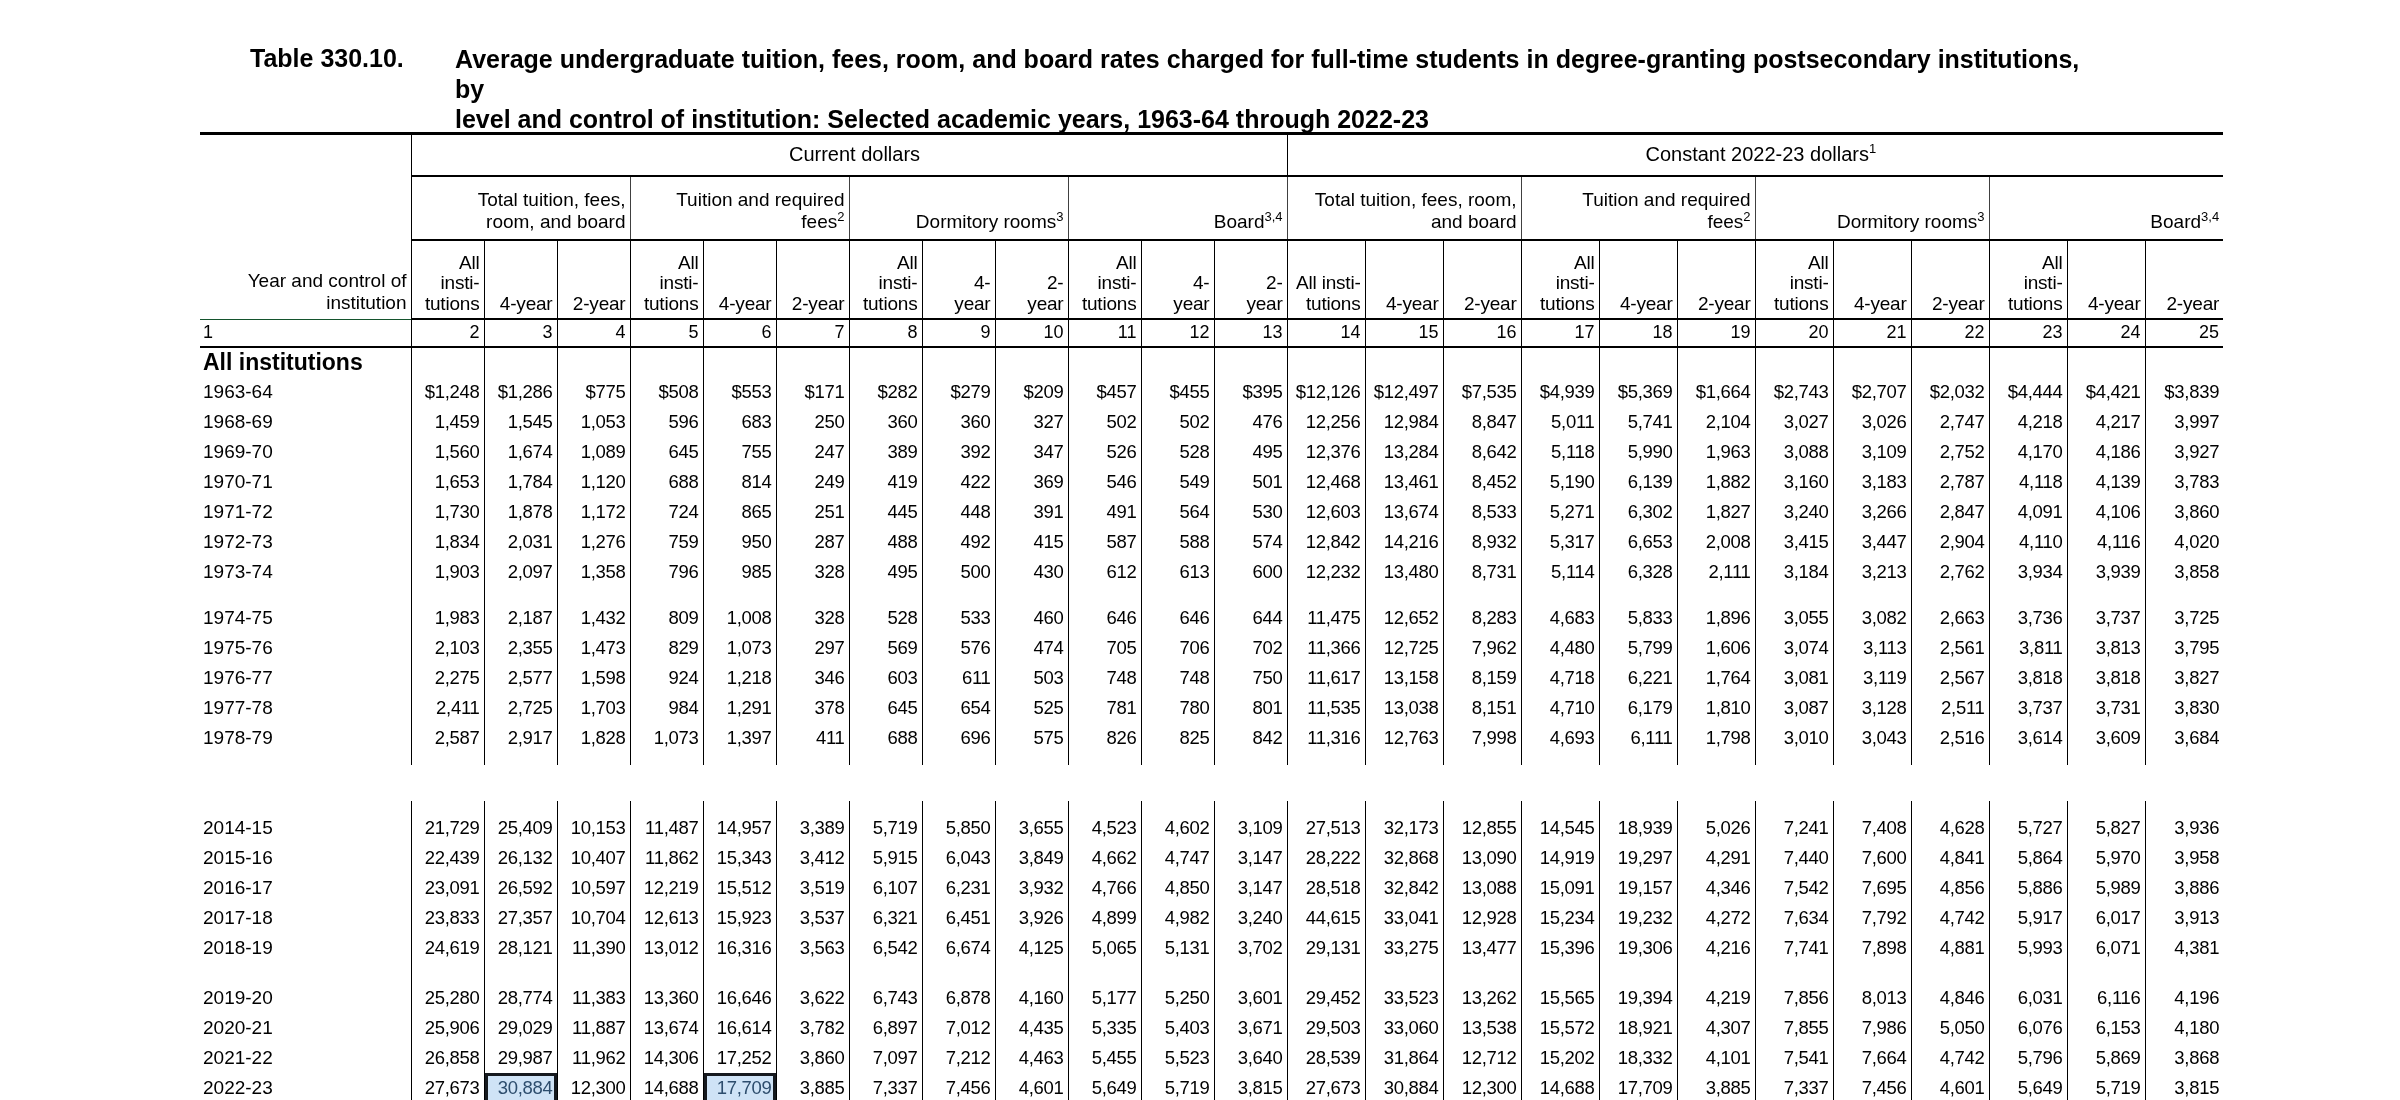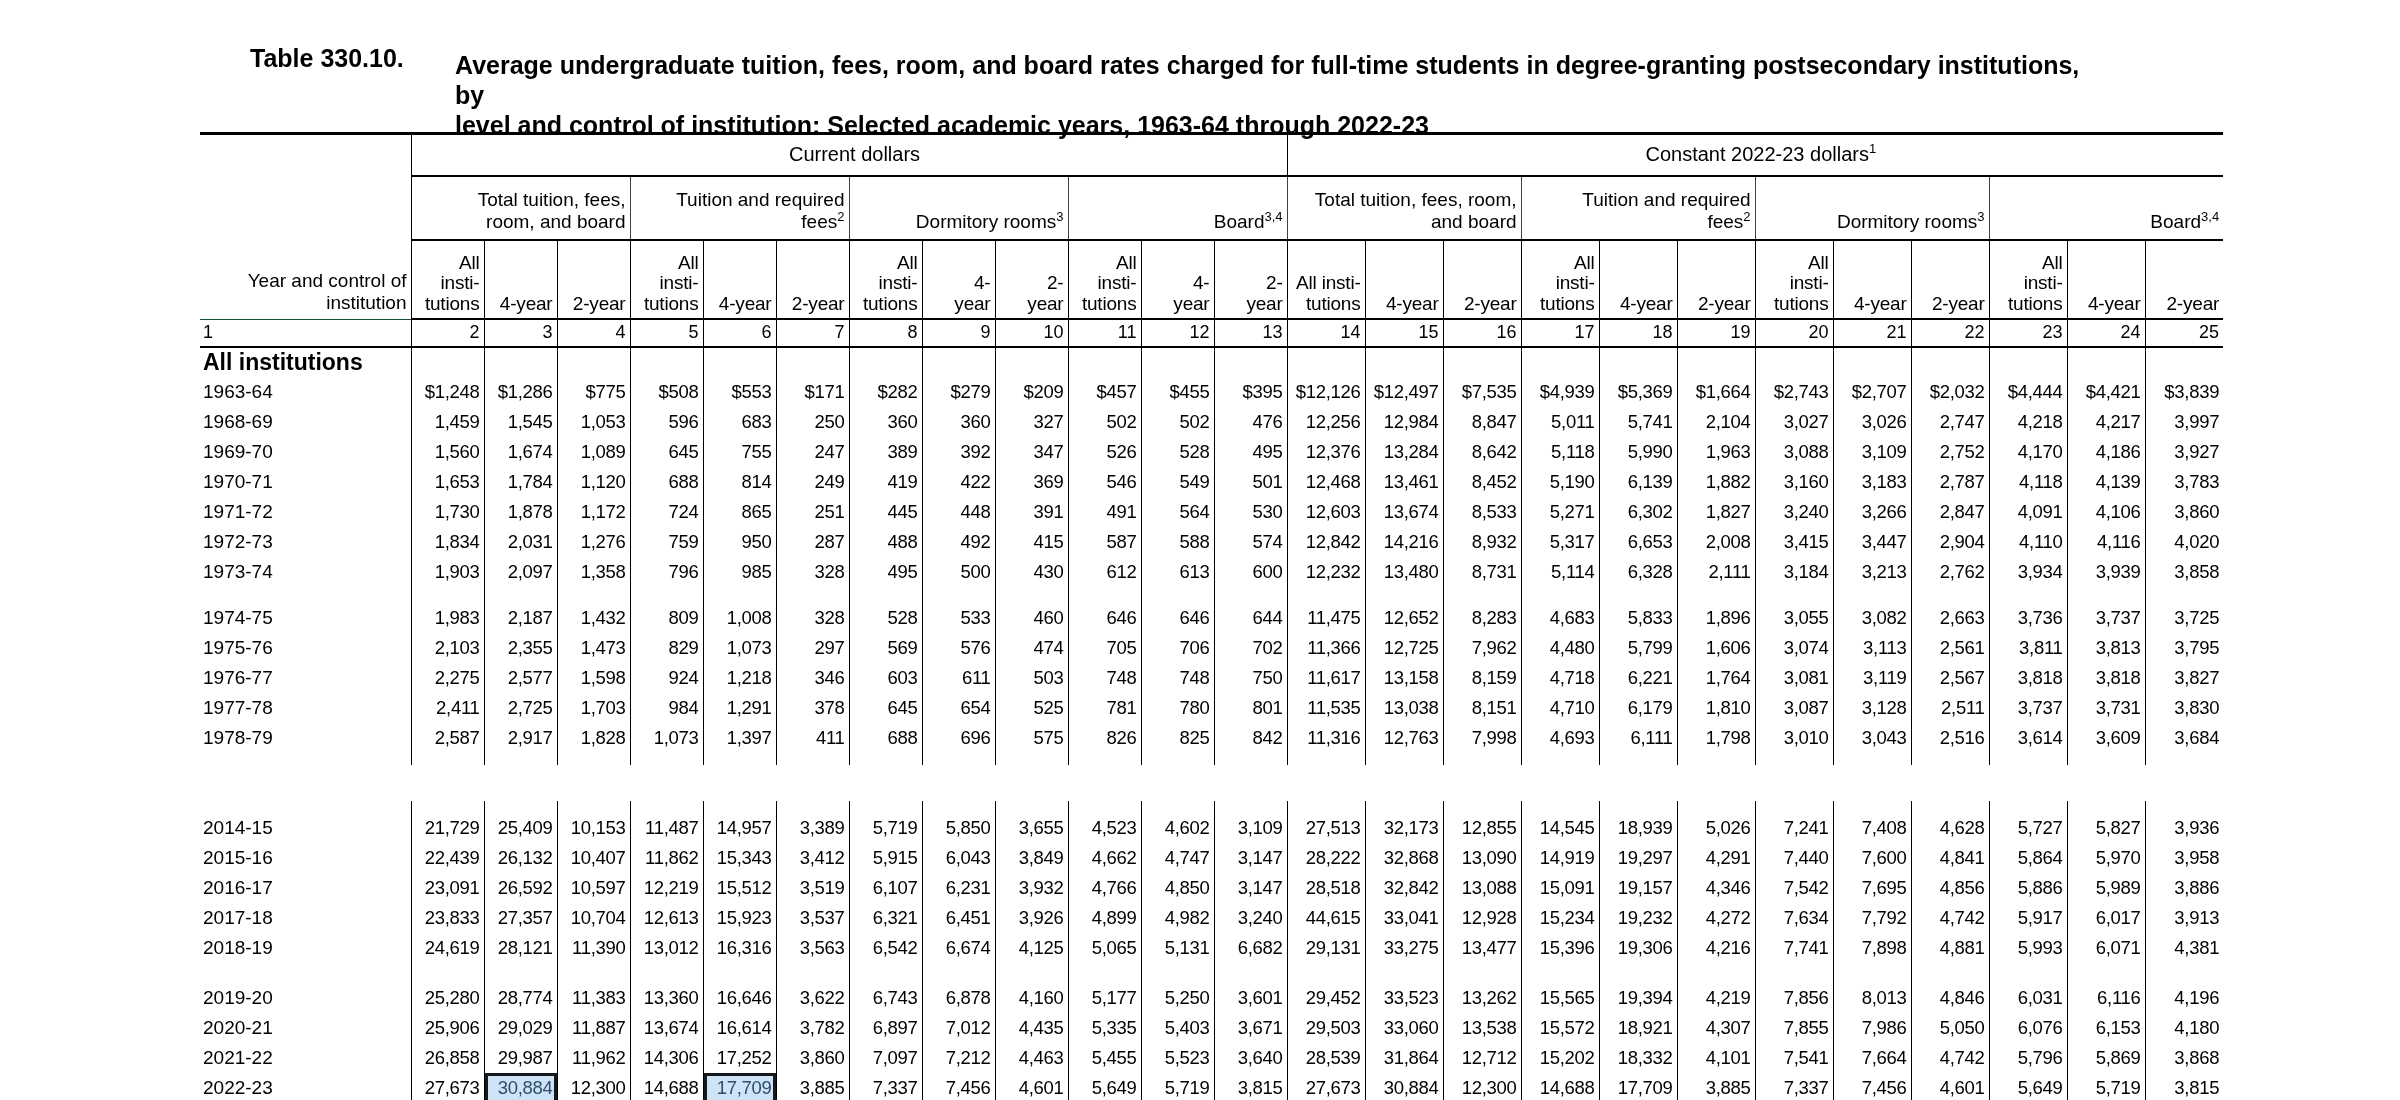--- a/index.html
+++ b/index.html
@@ -13,21 +13,20 @@
   }
   .title-block { position:absolute; top:44px; left:250px; width:1900px; }
   .title-label {
     position:absolute; left:0; top:0;
     font-size:25px; font-weight:bold; white-space:nowrap;
   }
   .title-text {
     position:absolute; left:205px; top:0; width:1660px;
     font-size:25px; font-weight:bold; line-height:30px;
     white-space:pre-line;
-    margin-top:6px;
   }
 
   .table-wrap { position:absolute; left:200px; top:132px; }
   table#data-table {
     border-collapse:collapse;
     table-layout:fixed;
     width:2023px;
     border-top:3px solid #000;
   }
   th, td { margin:0; box-sizing:border-box; font-weight:normal; }
@@ -777,21 +776,21 @@
           <td class="val">28,121</td>
           <td class="val">11,390</td>
           <td class="val">13,012</td>
           <td class="val">16,316</td>
           <td class="val">3,563</td>
           <td class="val">6,542</td>
           <td class="val">6,674</td>
           <td class="val">4,125</td>
           <td class="val">5,065</td>
           <td class="val">5,131</td>
-          <td class="val">6,682</td>
+          <td class="val">3,702</td>
           <td class="val">29,131</td>
           <td class="val">33,275</td>
           <td class="val">13,477</td>
           <td class="val">15,396</td>
           <td class="val">19,306</td>
           <td class="val">4,216</td>
           <td class="val">7,741</td>
           <td class="val">7,898</td>
           <td class="val">4,881</td>
           <td class="val">5,993</td>

